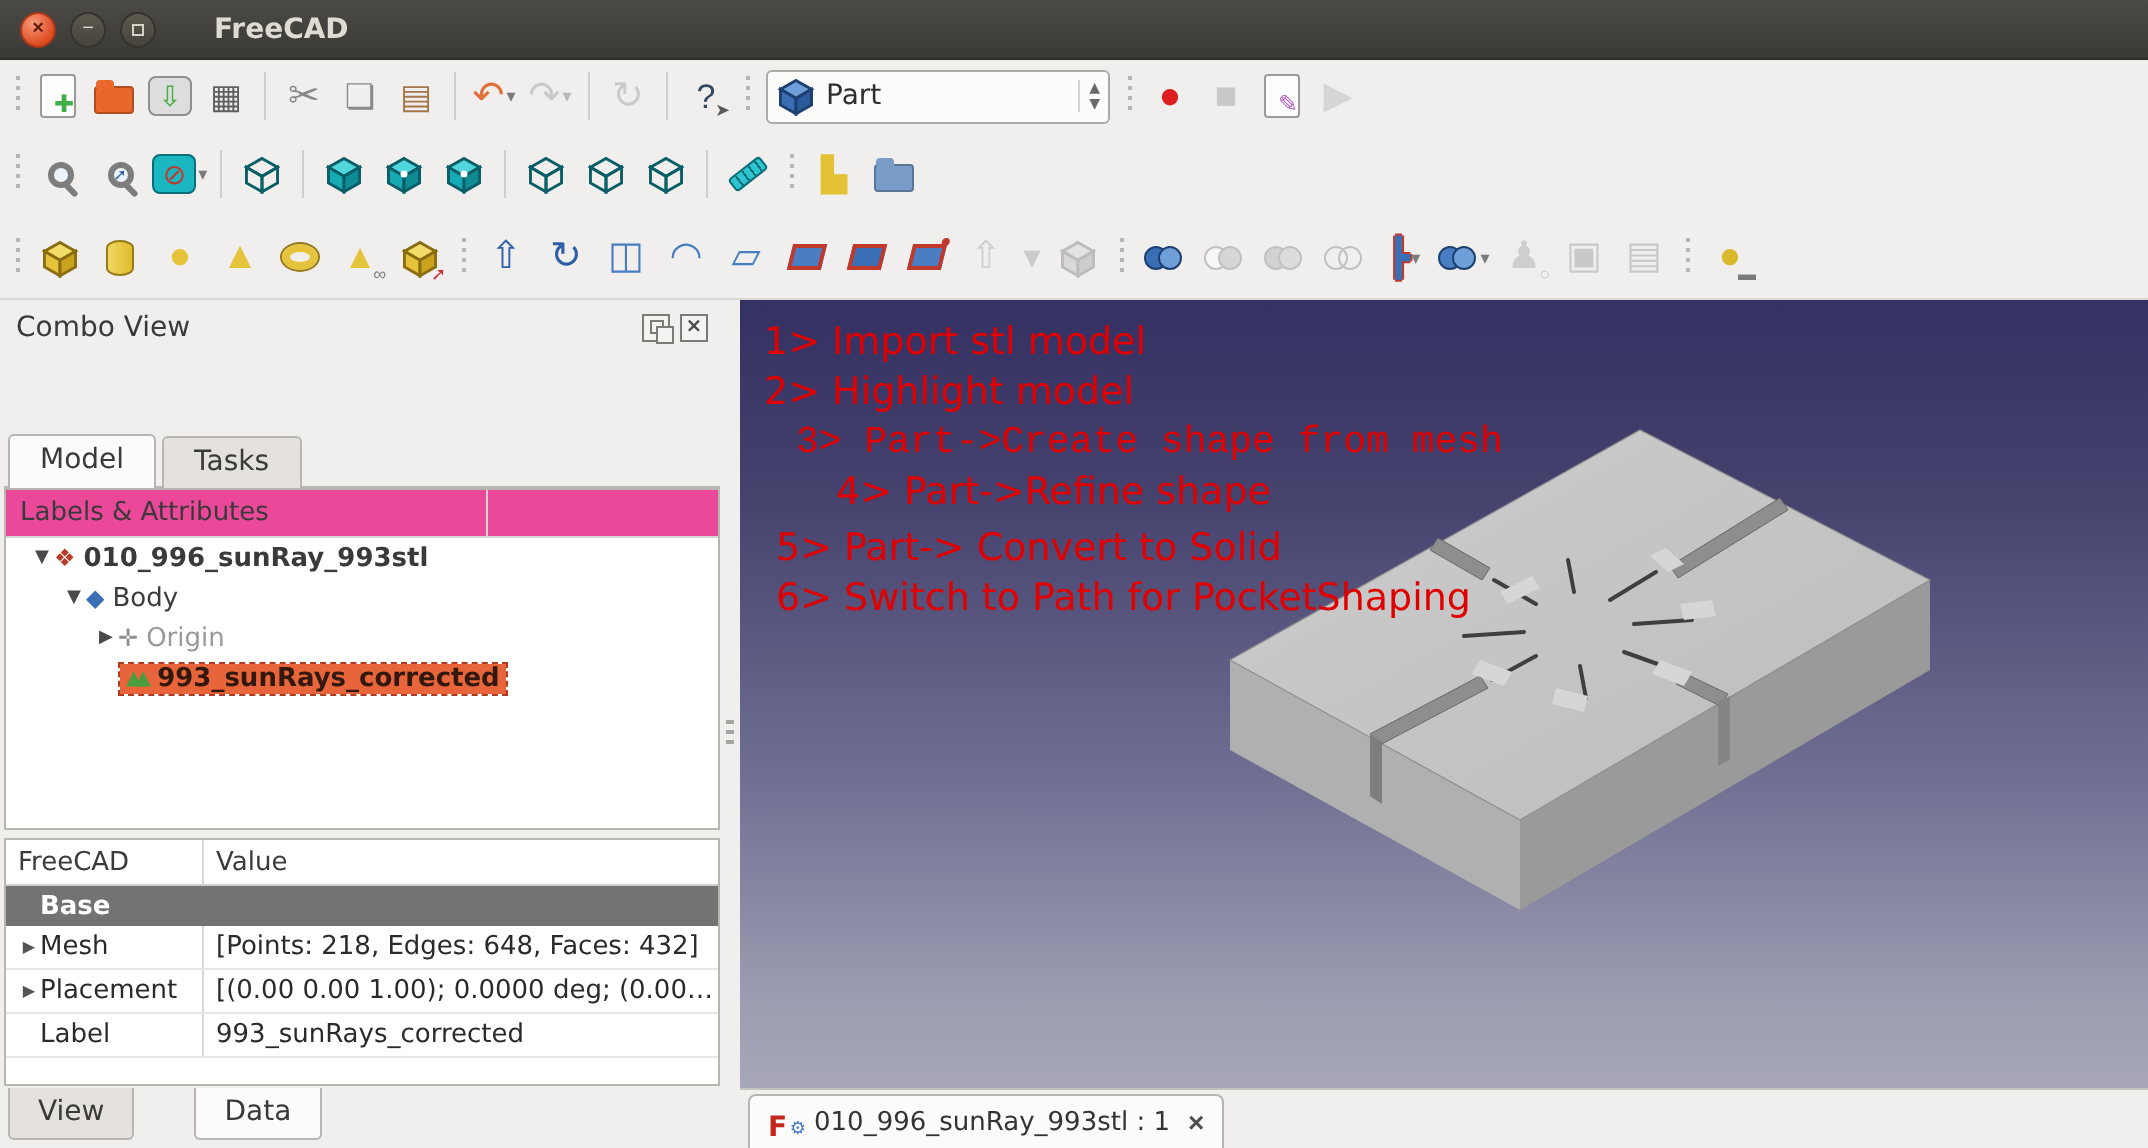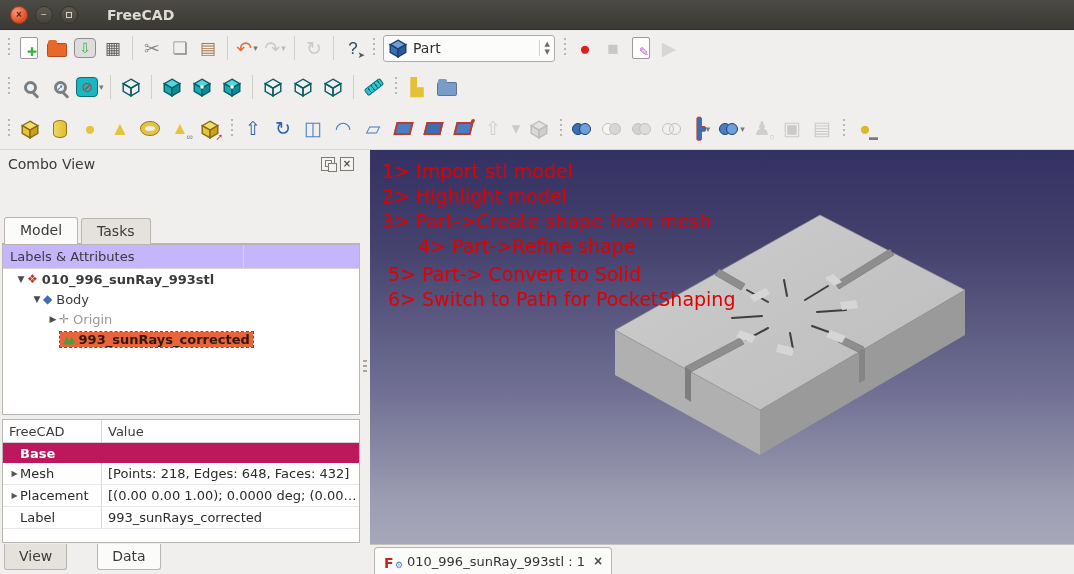--- a/index.html
+++ b/index.html
@@ -86,42 +86,42 @@
   .cv-tabs{ display:flex; align-items:flex-end; height:29px; padding-left:2px;
     border-bottom:1px solid var(--pb);margin-top:40px; }
   .tab{ padding:4px 15px 5px 15px; font-size:14px; color:#3a3a3a; background:#e5e2dd;
     border:1px solid var(--pb); border-bottom:none; border-radius:3px 3px 0 0; margin-right:3px;
     position:relative; top:1px; }
   .tab.active{ background:#fbfbfa; padding-bottom:6px; }
 
   .tree-box{ background:#fff; border:1px solid var(--pb); height:171px; margin-top:0;
     overflow:hidden; position:relative; }
   .tree-head{ height:24px; line-height:24px; font-size:13px; color:#3a3a3a; padding-left:7px;
-    background:#c4b5fd; border-bottom:1px solid #d8d5d0; position:relative; }
+    background:#ec4899; border-bottom:1px solid #d8d5d0; position:relative; }
   .tree-head::after{ content:""; position:absolute; left:240px; top:0; bottom:0; width:1px; background:#d8d5d0; }
   .tree-row{ height:20px; display:flex; align-items:center; font-size:13px; color:#3a3a3a; white-space:nowrap; }
   .tw{ display:inline-block; width:12px; text-align:center; font-size:9px; color:#4a4a4a; flex:none; }
   .t-ico{ font-size:12px; margin-right:4px; flex:none; }
   .doc-ico{ color:#bb3a28; }
   .body-ico{ color:#3a6eb5; }
   .origin-ico{ color:#8f8f8f; }
   .mesh-ico{ color:#4a9e3f; font-size:10px; letter-spacing:-3px; margin-right:6px; }
   .bold{ font-weight:bold; }
   .muted{ color:#9a9a9a; }
   .sel-wrap{ background:#e8643a; outline:1px dashed #b03a20; padding:0 3px; display:flex; align-items:center; }
   .sel-wrap .lbl-sel{ font-weight:bold; color:#33180d; }
 
   .prop-box{ background:#fff; border:1px solid var(--pb); flex:1; margin-top:4px; overflow:hidden;
     font-size:13px; }
   .prop-head{ display:flex; height:23px; border-bottom:1px solid #d0d0d0; color:#3a3a3a; }
   .prop-head .c1,.prop-row .c1{ width:99px; border-right:1px solid #d8d8d8; padding-left:6px;
     display:flex; align-items:center; }
   .prop-head .c2,.prop-row .c2{ flex:1; padding-left:6px; display:flex; align-items:center;
     white-space:nowrap; overflow:hidden; }
-  .prop-group{ height:20px; background:#be185d; color:#fff; font-weight:bold;
+  .prop-group{ height:20px; background:#737373; color:#fff; font-weight:bold;
     display:flex; align-items:center; padding-left:17px; }
   .prop-row{ display:flex; height:22px; border-bottom:1px solid #e6e6e6; color:#2a2a2a; }
   .exp{ width:11px; font-size:8px; color:#555; text-align:center; flex:none; }
 
   .bottom-tabs{ display:flex; align-items:flex-start; height:28px; padding-left:2px; margin-top:1px;gap:27px; }
   .tab-b{ padding:4px 14px 5px 14px; font-size:14px; color:#3a3a3a; background:#e5e2dd;
     border:1px solid var(--pb); border-top:none; border-radius:0 0 3px 3px; margin-right:3px; }
   .tab-b.active{ background:#fbfbfa; }
 
   
@@ -550,21 +550,21 @@
           <polygon points="470,152 486,150 488,158 472,160"></polygon>
           <polygon points="460,180 476,186 472,193 456,187"></polygon>
           <polygon points="380,146 396,138 400,144 384,152"></polygon>
           <polygon points="370,180 386,186 382,193 366,187"></polygon>
           <polygon points="408,194 424,198 422,206 406,202"></polygon>
         </g>
       </svg>
       <div id="annos">
           <div class="anno" style="top: 10px; left: 12px; color: rgb(224, 0, 0);">1&gt; Import stl model</div>
           <div class="anno" style="top: 35px; left: 12px; color: rgb(224, 0, 0);">2&gt; Highlight model</div>
-          <div class="anno" style="top: 60px; left: 12px; color: rgb(224, 0, 0);">3&gt; Part-&gt;Create shape from mesh</div>
+          <div class="anno" style="top: 60px; left: 28px; color: rgb(224, 0, 0); font-family: Liberation Mono, monospace;">3&gt; Part-&gt;Create shape from mesh</div>
           <div class="anno" style="top: 85px; left: 12px; color: rgb(224, 0, 0); margin-left: 36px;">4&gt; Part-&gt;Refine shape</div>
           <div class="anno" style="top: 113px; left: 18px; color: rgb(224, 0, 0);">5&gt; Part-&gt; Convert to Solid</div>
           <div class="anno" style="top: 138px; left: 18px; color: rgb(224, 0, 0);">6&gt; Switch to Path for PocketShaping</div>
         </div>
     </div>
     <div class="doc-tabbar">
       <div class="doc-tab">
         <span class="fc-ico">
           <span class="f">F</span><span class="gear">⚙</span>
         </span>

